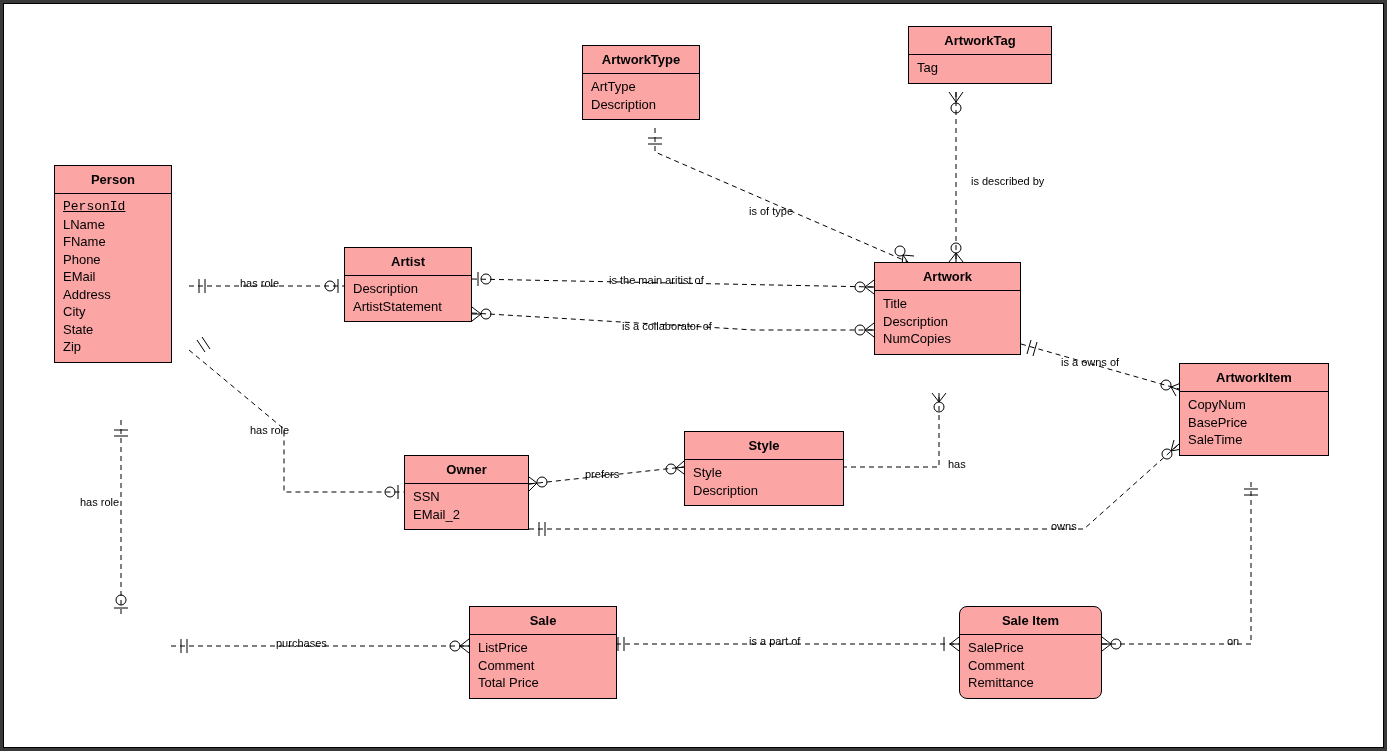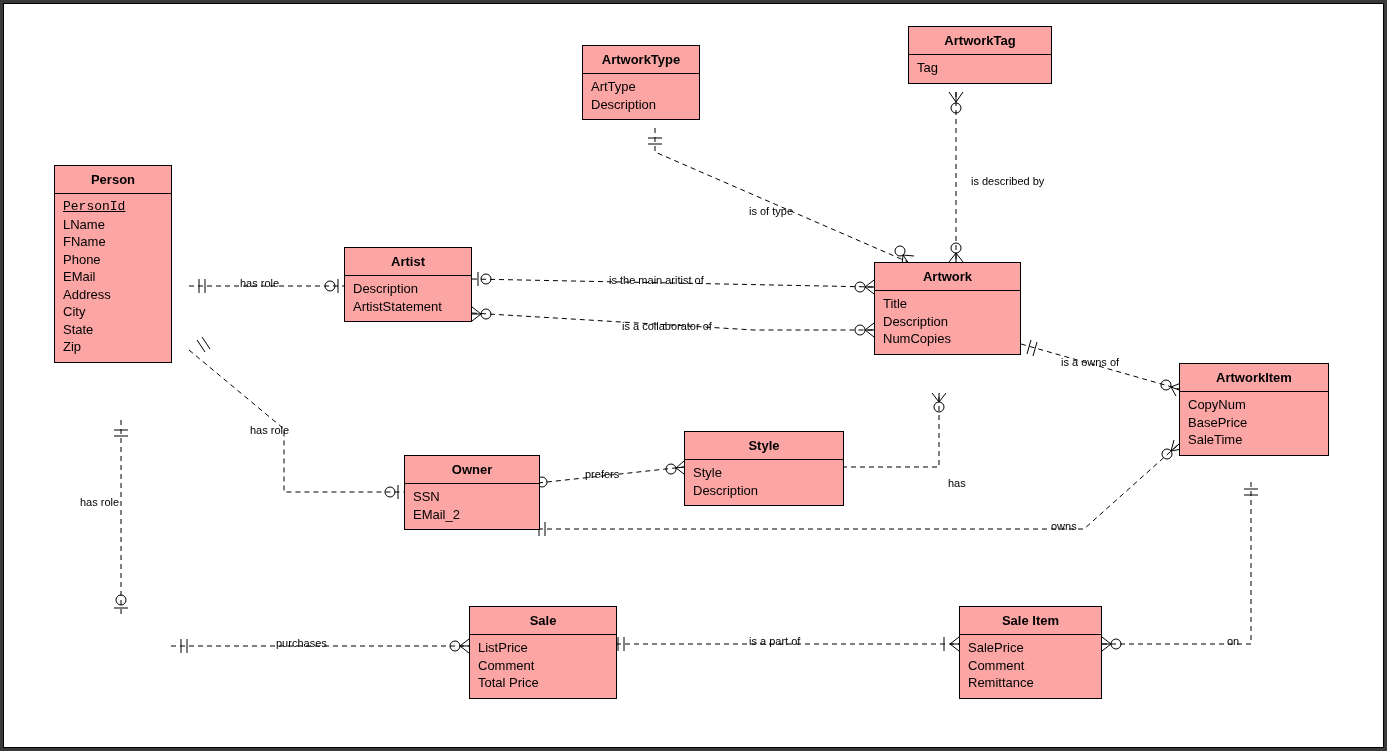--- a/index.html
+++ b/index.html
@@ -269,21 +269,21 @@
   </div>
 
   <div class="entity" style="left:340px; top:243px; width:128px;">
     <div class="title">Artist</div>
     <div class="attrs">
       <div>Description</div>
       <div>ArtistStatement</div>
     </div>
   </div>
 
-  <div class="entity" style="left:400px; top:451px; width:136px;">
+  <div class="entity" style="left:400px; top:451px; width:125px;">
     <div class="title">Owner</div>
     <div class="attrs">
       <div>SSN</div>
       <div>EMail_2</div>
     </div>
   </div>
 
 
   <div class="entity" style="left:578px; top:41px; width:118px;">
     <div class="title">ArtworkType</div>
@@ -328,37 +328,37 @@
 
   <div class="entity" style="left:465px; top:602px; width:148px;">
     <div class="title">Sale</div>
     <div class="attrs">
       <div>ListPrice</div>
       <div>Comment</div>
       <div>Total Price</div>
     </div>
   </div>
 
-  <div class="entity" style="left:955px; top:602px; width:143px;">
+  <div class="entity" style="left:955px; top:602px; width:143px;border-radius:8px;">
     <div class="title">Sale Item</div>
     <div class="attrs">
       <div>SalePrice</div>
       <div>Comment</div>
       <div>Remittance</div>
     </div>
   </div>
 
   <div class="label" style="left:236px; top:273px;">has role</div>
   <div class="label" style="left:246px; top:420px;">has role</div>
   <div class="label" style="left:76px; top:492px;">has role</div>
   <div class="label" style="left:745px; top:201px;">is of type</div>
   <div class="label" style="left:967px; top:171px;">is described by</div>
   <div class="label" style="left:605px; top:270px;">is the main aritist of</div>
   <div class="label" style="left:618px; top:316px;">is a collaborator of</div>
   <div class="label" style="left:581px; top:464px;">prefers</div>
-  <div class="label" style="left:944px; top:454px;margin-top:19px;">has</div>
+  <div class="label" style="left:944px; top:454px;">has</div>
   <div class="label" style="left:1057px; top:352px;">is a owns of</div>
   <div class="label" style="left:1047px; top:516px;">owns</div>
   <div class="label" style="left:272px; top:633px;">purchases</div>
   <div class="label" style="left:745px; top:631px;">is a part of</div>
   <div class="label" style="left:1223px; top:631px;">on</div>
 
 </div>
 
 </body></html>

